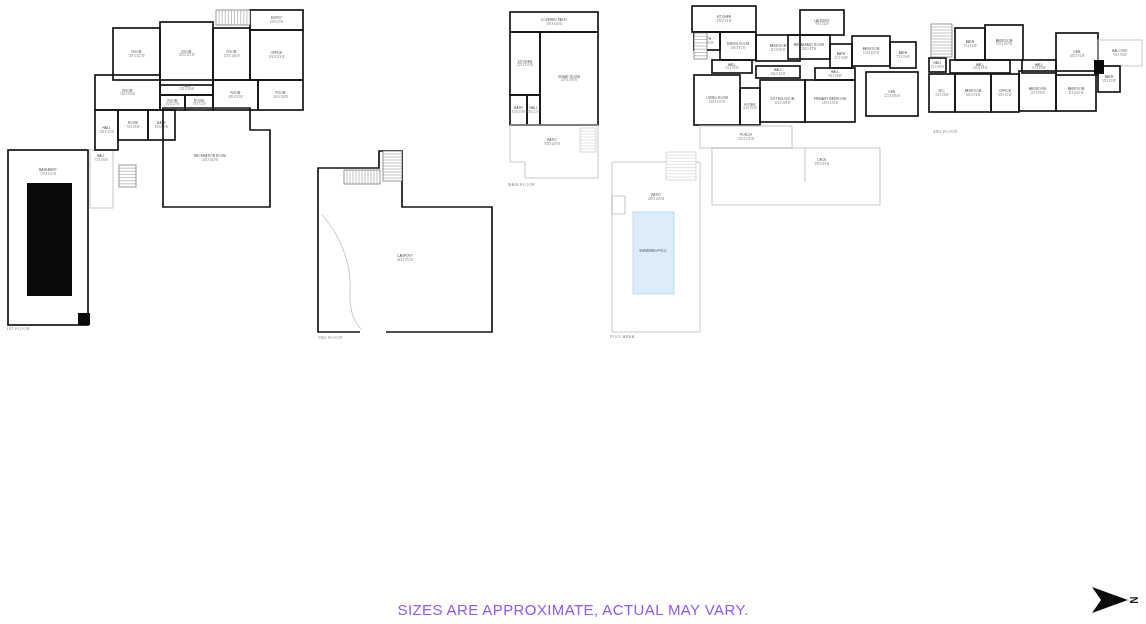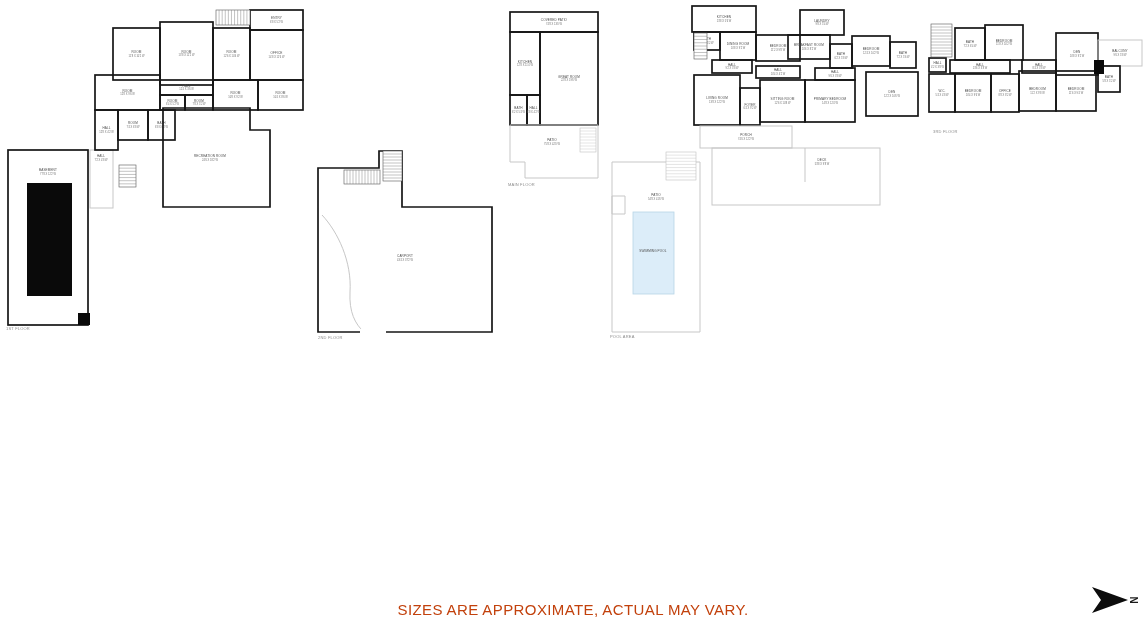--- a/index.html
+++ b/index.html
@@ -9,21 +9,21 @@
   .w-light{fill:none;stroke:#c7c7c7;stroke-width:1;}
   .w-pool{stroke:#b7d4e6;stroke-width:.8;}
   .lbl-name{font-family:"Liberation Sans",sans-serif;font-size:3.1px;fill:#4d4d4d;text-anchor:middle;letter-spacing:.1px;}
   .lbl-dims{font-family:"Liberation Sans",sans-serif;font-size:2.6px;fill:#6f6f6f;text-anchor:middle;}
   .stair-box{fill:#ffffff;stroke:#555555;stroke-width:.6;}
   .stair-box.light{stroke:#c0c0c0;}
   .stair-line{stroke:#787878;stroke-width:.45;}
   .stair-line.light{stroke:#c4c4c4;}
   .floor-label{font-family:"Liberation Sans",sans-serif;font-size:4px;fill:#8c8c8c;letter-spacing:.2px;}
   .footer{position:absolute;left:0;right:0;top:601px;text-align:center;font-size:15px;font-weight:500;
-          color:#c2410c;letter-spacing:.4px;}
+          color:#8b5cf6;letter-spacing:.4px;}
   .compass{position:absolute;left:1090px;top:584px;width:52px;height:36px;}
 </style>
 </head>
 <body>
 
 <svg id="plan-canvas" viewBox="0 0 1146 624">
     <g>
       <rect x="250" y="10" width="53" height="20" class="w-solid" fill="none"></rect>
       <text x="276.5" y="19.4" class="lbl-name">ENTRY</text>
       <text x="276.5" y="22.8" class="lbl-dims">6'8 X 5'2 W</text>

